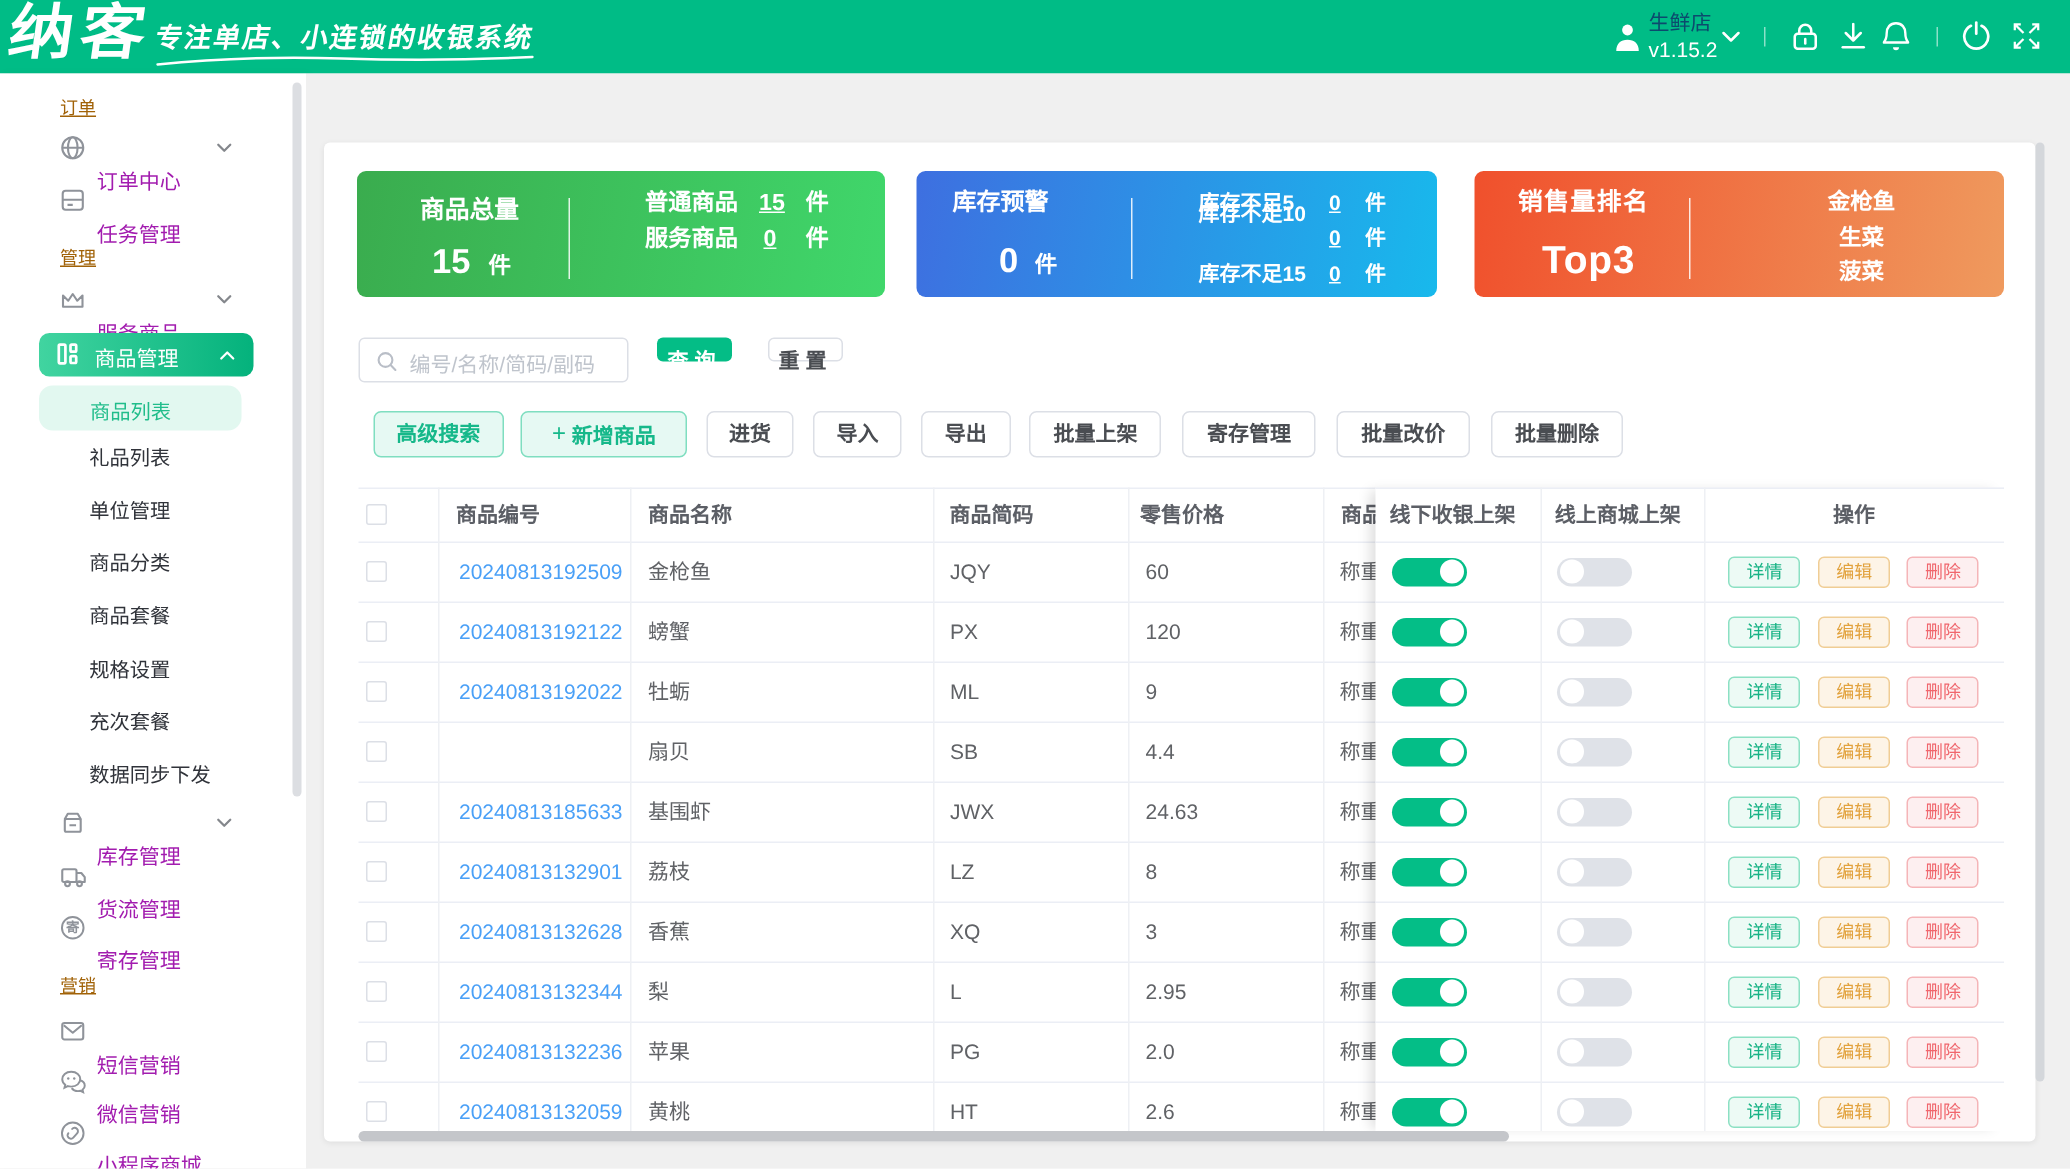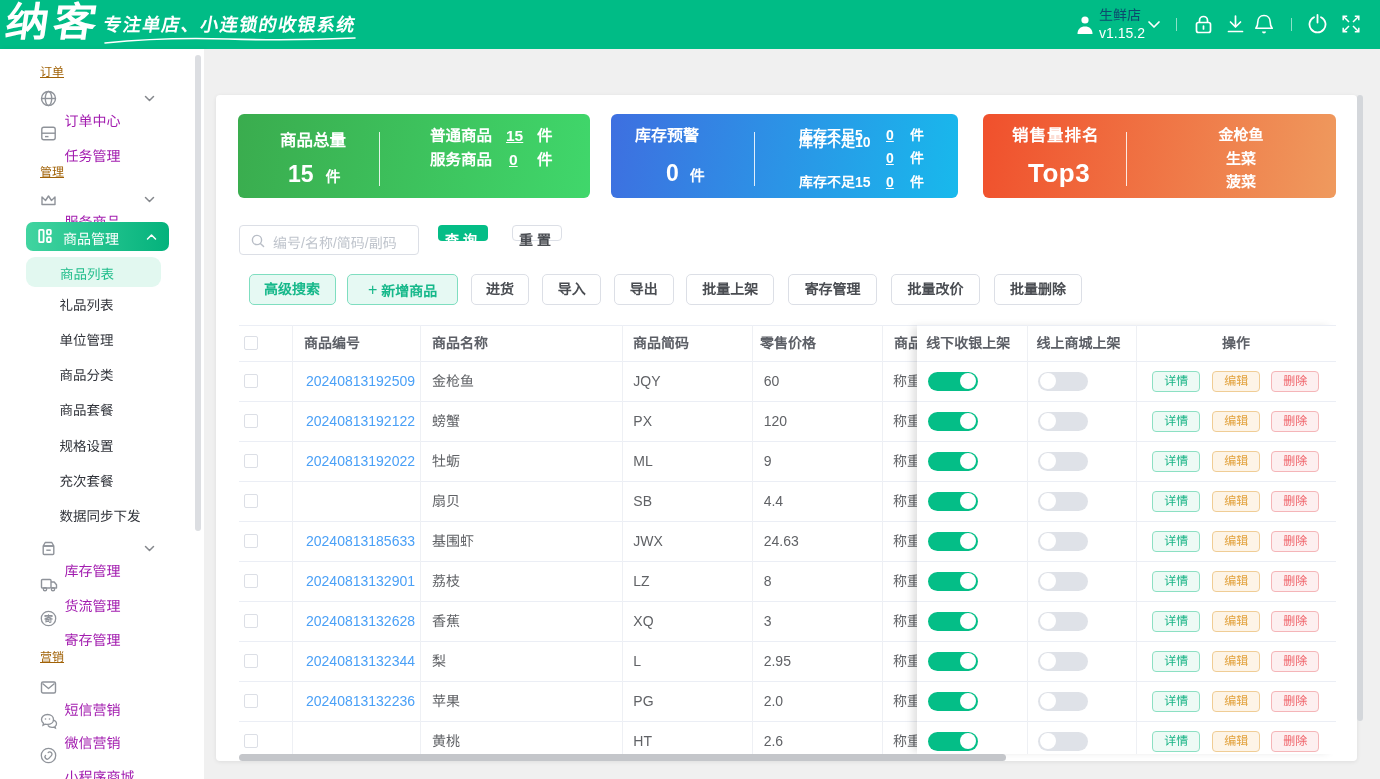--- a/index.html
+++ b/index.html
@@ -370,20 +370,21 @@
 <div class="cell" style="left:394.3px;top:316px">L</div>
 <div class="cell" style="left:524.7px;top:316px">2.95</div>
 <div class="cell" style="left:654px;top:316px">称重</div>
 <div class="cb" style="top:369px"></div>
 <div class="cell link" style="left:67px;top:356px">20240813132236</div>
 <div class="cell" style="left:193px;top:356px">苹果</div>
 <div class="cell" style="left:394.3px;top:356px">PG</div>
 <div class="cell" style="left:524.7px;top:356px">2.0</div>
 <div class="cell" style="left:654px;top:356px">称重</div>
 <div class="cb" style="top:409px"></div>
+<div class="cell link" style="left:67px;top:396px">20240813132059</div>
 <div class="cell" style="left:193px;top:396px">黄桃</div>
 <div class="cell" style="left:394.3px;top:396px">HT</div>
 <div class="cell" style="left:524.7px;top:396px">2.6</div>
 <div class="cell" style="left:654px;top:396px">称重</div>
 <div id="fixcols">
 <div class="hl" style="top:0;width:419.5px"></div>
 <div class="hl" style="top:36px;width:419.5px"></div>
 <div class="hl" style="top:76px;width:419.5px"></div>
 <div class="hl" style="top:116px;width:419.5px"></div>
 <div class="hl" style="top:156px;width:419.5px"></div>

